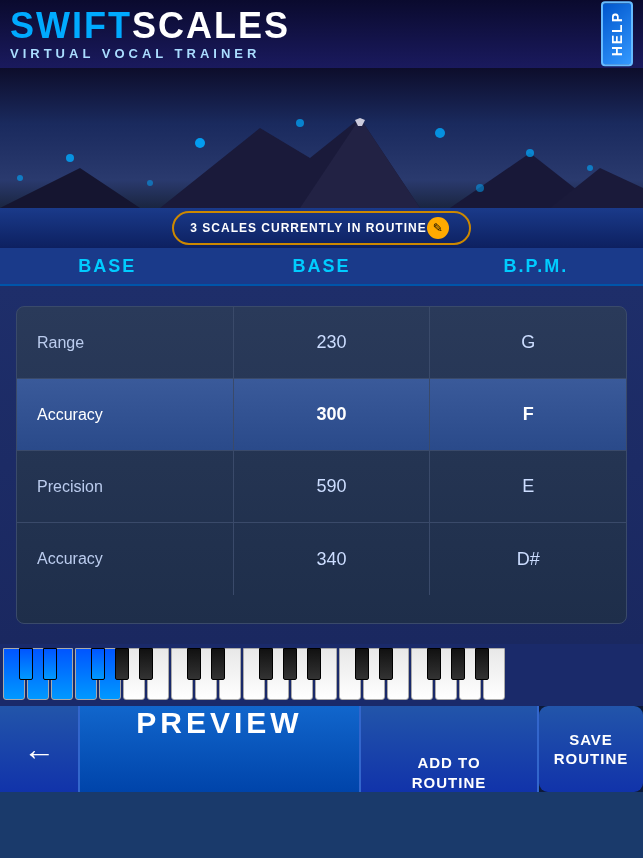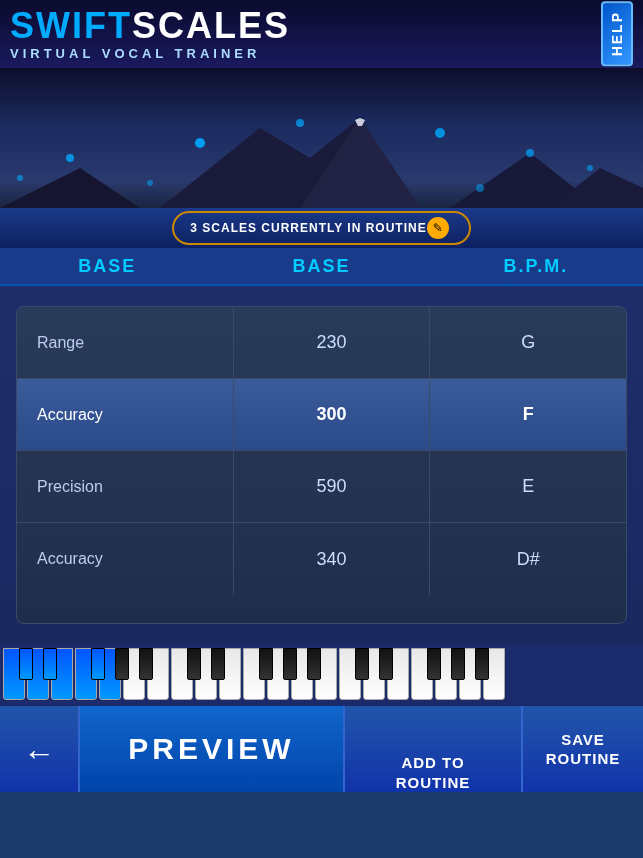--- a/index.html
+++ b/index.html
@@ -235,21 +235,20 @@
       display: flex;
       align-items: center;
       justify-content: center;
       cursor: pointer;
       border-right: 2px solid #3366cc;
     }
     #preview-button {
       flex: 1;
       background: linear-gradient(180deg, #1166cc, #0044aa);
       display: flex;
-      align-items: center;
       justify-content: center;
       cursor: pointer;
       border-right: 2px solid #3366cc;
     }
     #preview-text {
       color: #ffffff;
       font-size: 30px;
       font-weight: 900;
       letter-spacing: 4px;
     }
@@ -265,27 +264,28 @@
     }
     #add-routine-text {
       color: #ffffff;
       font-size: 15px;
       font-weight: 900;
       letter-spacing: 1px;
       line-height: 1.3;
       text-align: center;
     }
     #save-routine-button {
-      width: 120px;
+      width: 104px;
       background: linear-gradient(180deg, #2255aa, #1133aa);
       display: flex;
       align-items: center;
       justify-content: center;
       cursor: pointer;
       text-align: center;
+      border-radius: 9px;
     }
     #save-routine-text {
       color: #ffffff;
       font-size: 15px;
       font-weight: 900;
       letter-spacing: 1px;
       line-height: 1.3;
       text-align: center;
     }
     .arrow-left {

